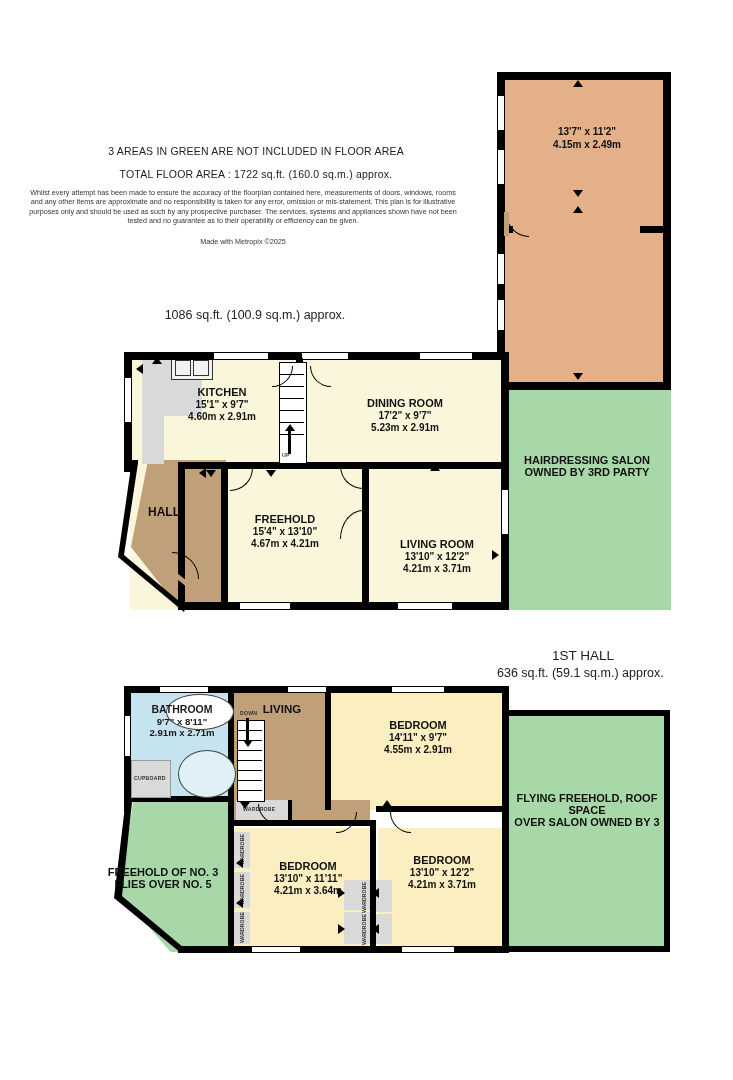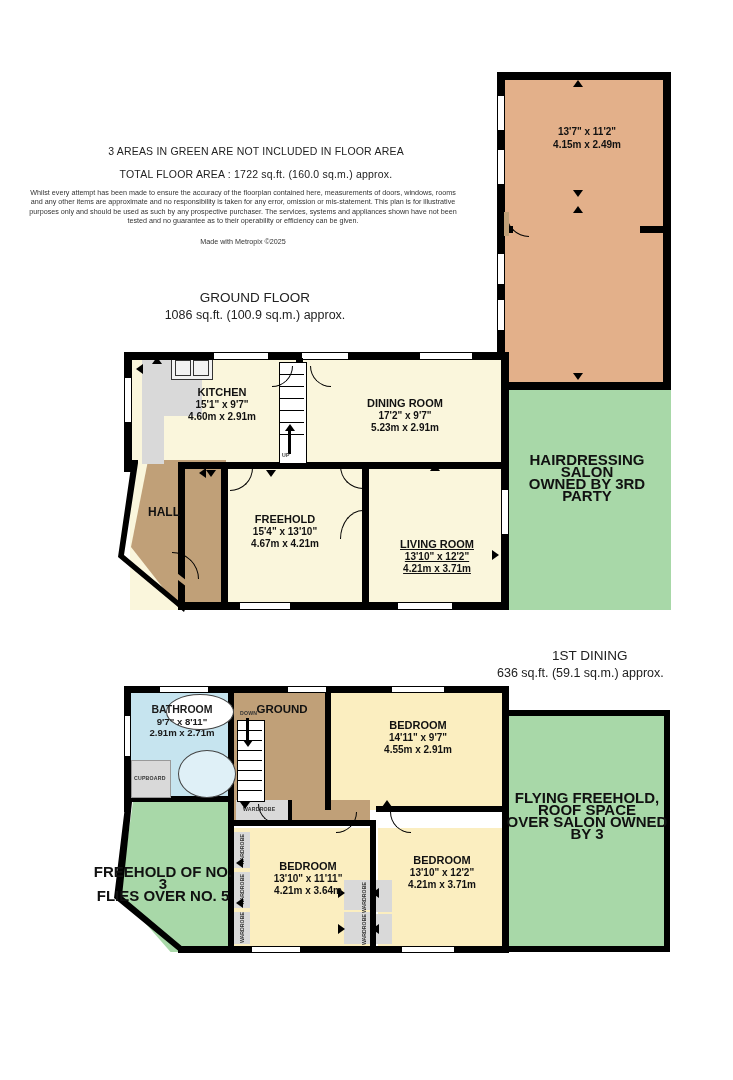--- a/index.html
+++ b/index.html
@@ -29,21 +29,21 @@
   .floor-sub{font-size:12.5px;color:#222;}
 
   
   .rm{font-size:10.5px;font-weight:bold;line-height:12.6px;color:#111;text-align:center;white-space:nowrap;}
   .rm .nm{font-size:11px;}
   .rm .d1{font-size:10px;}
   .rm .d2{font-size:10px;}
   .rm-sm{font-size:9.6px;font-weight:bold;line-height:11.6px;text-align:center;white-space:nowrap;}
   .tiny{font-size:5.2px;font-weight:bold;color:#333;letter-spacing:.2px;}
   .tiny-v{font-size:5.2px;font-weight:bold;color:#333;transform:rotate(-90deg);transform-origin:center;white-space:nowrap;}
-  .grn-note{font-size:15px;font-weight:bold;line-height:12px;text-align:center;color:#111;}
+  .grn-note{font-size:11px;font-weight:bold;line-height:12px;text-align:center;color:#111;}
 
   
   .fill{position:absolute;}
   .f-cream{background:#faf6dc;}
   .f-yellow{background:#fbeec0;}
   .f-green{background:#a8d8a8;}
   .f-orange{background:#e3b08a;}
   .f-brown{background:#c0a078;}
   .f-blue{background:#c6e4ef;}
   .f-grey{background:#d9d9d9;}
@@ -69,24 +69,23 @@
 <div class="stage">
 
   <div class="abs note-green ctr" style="left:76px;top:145px;width:360px;">3 AREAS IN GREEN ARE NOT INCLUDED IN FLOOR AREA</div>
 
   <div class="abs note-total ctr" style="left:76px;top:168px;width:360px;">TOTAL FLOOR AREA : 1722 sq.ft. (160.0 sq.m.) approx.</div>
 
   <div class="abs disclaimer" style="left:28px;top:188px;">Whilst every attempt has been made to ensure the accuracy of the floorplan contained here, measurements of doors, windows, rooms and any other items are approximate and no responsibility is taken for any error, omission or mis-statement. This plan is for illustrative purposes only and should be used as such by any prospective purchaser. The services, systems and appliances shown have not been tested and no guarantee as to their operability or efficiency can be given.</div>
 
   <div class="abs disclaimer" style="left:28px;top:237px;">Made with Metropix ©2025</div>
 
-  <div class="abs floor-title ctr" style="left:110px;top:290px;width:290px;">GROUND FLOOR</div>
   <div class="abs floor-sub ctr" style="left:110px;top:308px;width:290px;">1086 sq.ft. (100.9 sq.m.) approx.</div>
 
-  <div class="abs floor-title" style="left:552px;top:648px;">1ST DINING</div>
+  <div class="abs floor-title" style="left:552px;top:648px;">1ST HALL</div>
   <div class="abs floor-sub" style="left:497px;top:666px;">636 sq.ft. (59.1 sq.m.) approx.</div>
 
   <div class="fill f-orange" style="left:503px;top:72px;width:168px;height:312px;"></div>
   <div class="fill f-orange" style="left:503px;top:230px;width:168px;height:160px;"></div>
 
   <div class="fill f-green" style="left:503px;top:390px;width:168px;height:220px;"></div>
 
   <div class="w" style="left:497px;top:72px;width:174px;height:8px;"></div>
   <div class="w" style="left:663px;top:72px;width:8px;height:318px;"></div>
   <div class="w" style="left:497px;top:72px;width:8px;height:318px;"></div>
@@ -198,21 +197,21 @@
   <div class="abs rm" style="left:128px;top:506px;width:72px;">
     <div class="nm" style="font-size:12px">HALL</div>
   </div>
 
   <div class="abs rm" style="left:210px;top:513px;width:150px;">
     <div class="nm">FREEHOLD</div>
     <div class="d1">15'4"  x 13'10"</div>
     <div class="d2">4.67m  x 4.21m</div>
   </div>
 
-  <div class="abs rm" style="left:372px;top:538px;width:130px;text-decoration:underline;">
+  <div class="abs rm" style="left:372px;top:538px;width:130px;">
     <div class="nm">LIVING ROOM</div>
     <div class="d1">13'10"  x 12'2"</div>
     <div class="d2">4.21m  x 3.71m</div>
   </div>
 
   <div class="fill f-green" style="left:504px;top:714px;width:166px;height:238px;"></div>
   <div class="fill f-green" style="left:120px;top:800px;width:110px;height:152px;clip-path:polygon(12% 0%, 100% 0%, 100% 100%, 46% 100%, 0% 62%);"></div>
 
   <div class="fill f-yellow" style="left:330px;top:690px;width:175px;height:120px;"></div>
   <div class="fill f-yellow" style="left:228px;top:828px;width:145px;height:124px;"></div>
@@ -299,21 +298,21 @@
   <div class="arr arr-right" style="left:338px;top:888px;"></div>
   <div class="arr arr-right" style="left:338px;top:924px;"></div>
 
   <div class="abs rm-sm" style="left:130px;top:704px;width:104px;">
     <div style="font-size:10.5px">BATHROOM</div>
     <div>9'7"  x 8'11"</div>
     <div>2.91m  x 2.71m</div>
   </div>
 
   <div class="abs rm" style="left:232px;top:703px;width:100px;">
-    <div class="nm" style="font-size:11.5px">GROUND</div>
+    <div class="nm" style="font-size:11.5px">LIVING</div>
   </div>
 
   <div class="abs rm" style="left:332px;top:719px;width:172px;">
     <div class="nm">BEDROOM</div>
     <div class="d1">14'11"  x 9'7"</div>
     <div class="d2">4.55m  x 2.91m</div>
   </div>
 
   <div class="abs rm" style="left:248px;top:860px;width:120px;">
     <div class="nm">BEDROOM</div>

